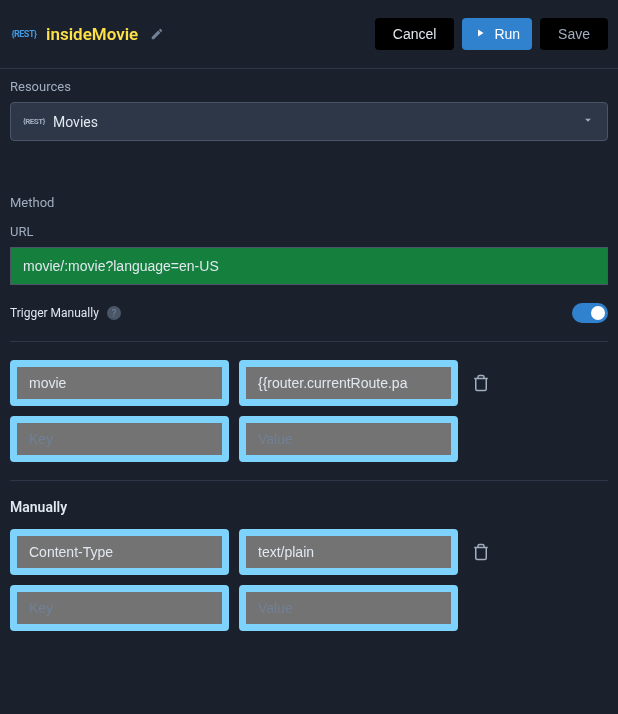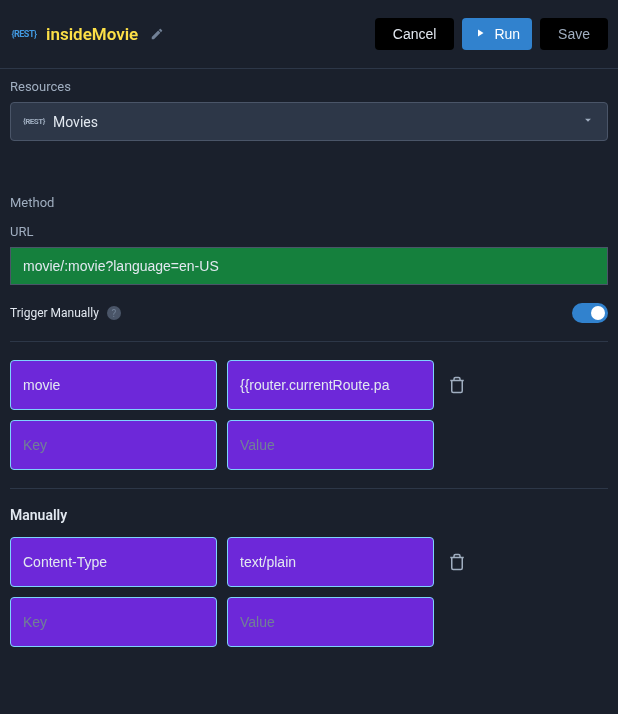--- a/index.html
+++ b/index.html
@@ -185,24 +185,24 @@
       margin-bottom: 14px;
     }
     .kv-row {
       display: flex;
       align-items: center;
       gap: 10px;
       margin-bottom: 10px;
     }
     .kv-input {
       flex: 0 0 183px;
-      background: #6d28d9;
-      border: 1px solid #7dd3fc;
+      background: #737373;
+      border: 7px solid #7dd3fc;
       border-radius: 4px;
-      padding: 16px 12px;
+      padding: 8px 12px;
       color: #e2e8f0;
       font-size: 14px;
     }
     .kv-input::placeholder {
       color: #718096;
     }
     .delete-icon {
       color: #a0aec0;
       cursor: pointer;
       flex: 0 0 auto;

